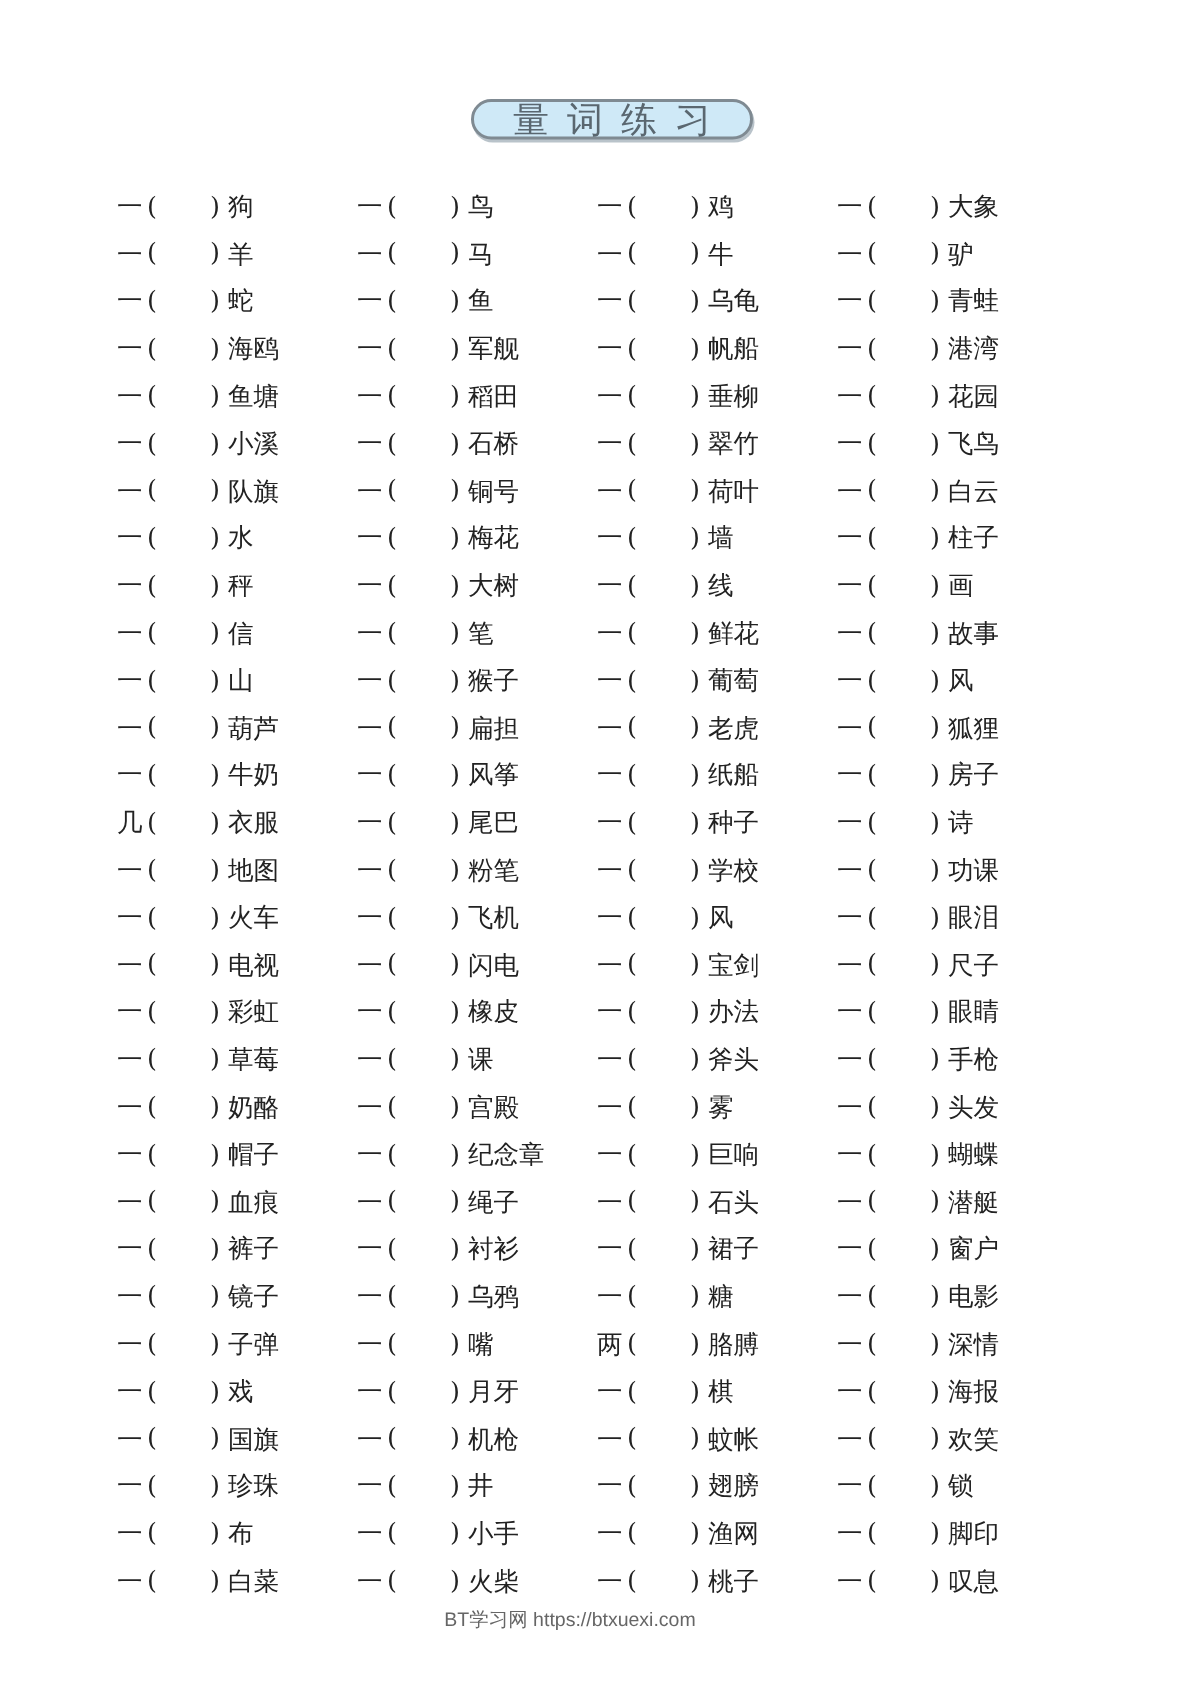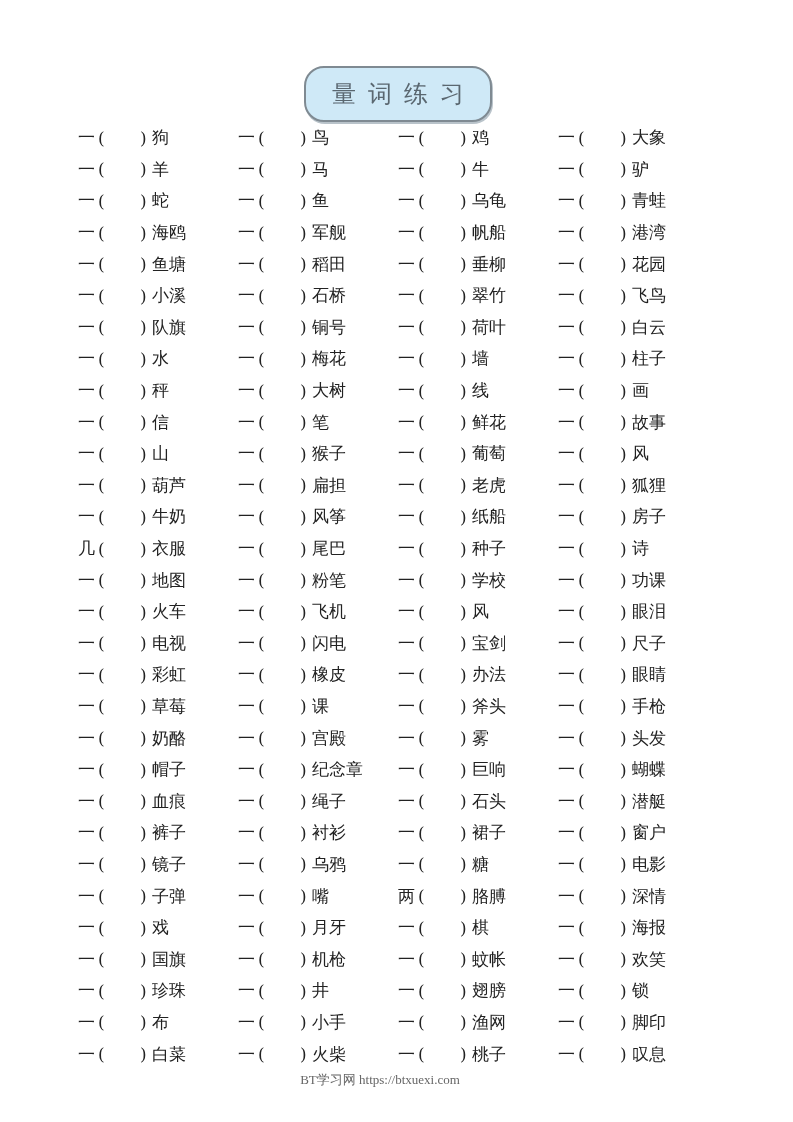--- a/index.html
+++ b/index.html
@@ -10,24 +10,24 @@
     body {
       width: 793px;
       height: 1122px;
       position: relative;
       overflow: hidden;
       font-family: "DejaVu Serif", "Liberation Serif", serif;
       color: #222;
     }
     .title-wrap {
       position: absolute;
-      left: 304px;
+      left: 314px;
       top: 66px;
       width: 188px;
-      height: 56px;
+      height: 27px;
     }
     .title-box {
       width: 100%;
       height: 100%;
       box-sizing: border-box;
       border: 2px solid #7f8a92;
       border-radius: 20px;
       background: #cfe9f7;
       box-shadow: 1px 2px 0 #b9c3ca;
       display: flex;
@@ -80,21 +80,21 @@
     }
     .word {
       display: inline-block;
     }
     .footer {
       position: absolute;
       left: 0;
       width: 760px;
       top: 1071px;
       text-align: center;
-      font-family: Liberation Serif, serif;
+      font-family: Liberation Sans, sans-serif;
       font-size: 13px;
       color: #666;
     }
   </style>
 </head>
 <body>
 
 <div class="title-wrap">
   <div class="title-box">
     <span class="title-text">量词练习</span>

